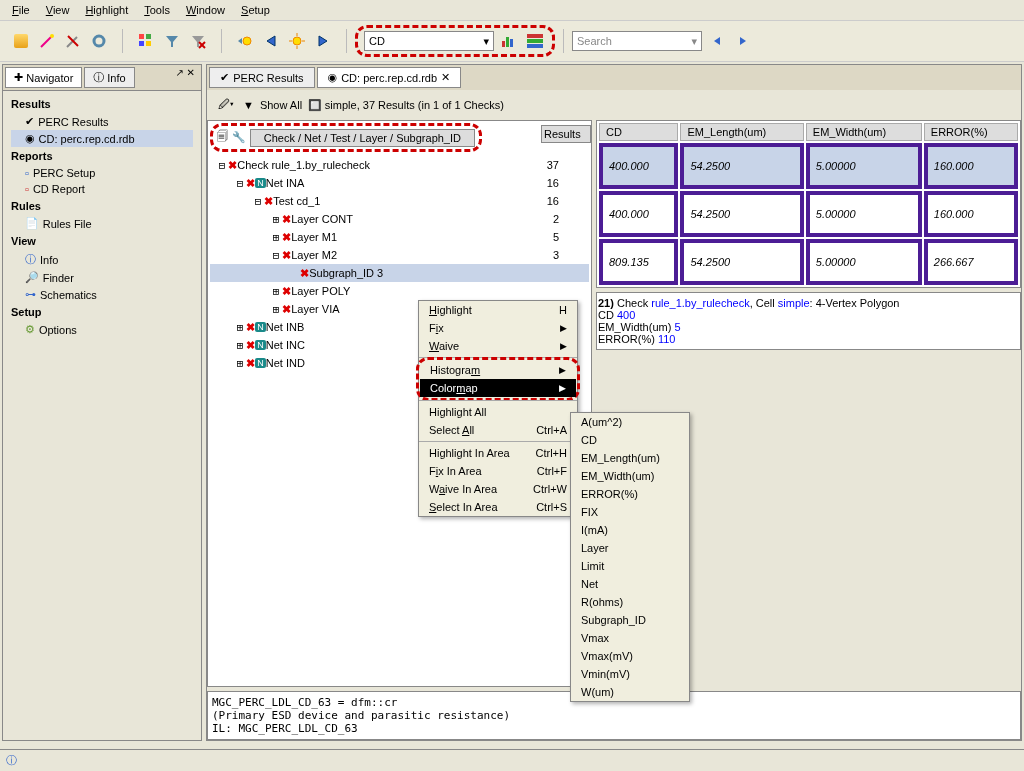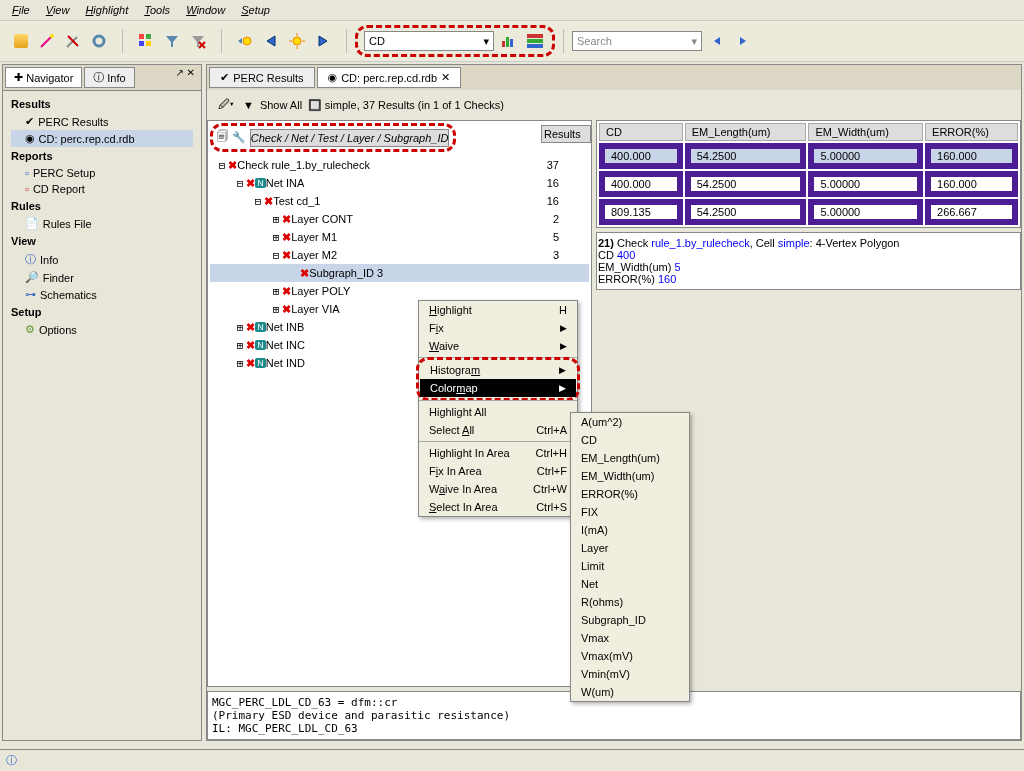--- a/index.html
+++ b/index.html
@@ -1,18 +1,18 @@
 <!DOCTYPE html>
 <html><head>
 <meta charset="utf-8">
 <style>
 * { box-sizing: border-box; margin: 0; padding: 0; font-family: Tahoma, sans-serif; font-size: 11px; }
 body { background: #e8e6d8; width: 1024px; height: 771px; overflow: hidden; position: relative; }
 .menubar { display: flex; background: #e8e6d8; padding: 2px 4px; border-bottom: 1px solid #ccc; }
-.menubar span { padding: 2px 8px; cursor: pointer; font-style: italic; }
+.menubar span { padding: 2px 8px; cursor: pointer; }
 .menubar span u { text-decoration: underline; }
 .toolbar { display: flex; align-items: center; padding: 4px 6px; gap: 4px; border-bottom: 1px solid #ccc; background: #eceadb; }
 .toolbar .grp { display: flex; align-items: center; gap: 4px; padding: 0 4px; }
 .toolbar .sep { width: 1px; height: 24px; background: #bbb; margin: 0 4px; }
 .tb-btn { width: 22px; height: 22px; display: flex; align-items: center; justify-content: center; border: 1px solid transparent; }
 .cd-dropdown { border: 3px dashed #c00; border-radius: 12px; padding: 2px 6px; display: flex; align-items: center; gap: 4px; }
 .cd-select { width: 130px; height: 20px; background: #fff; border: 1px solid #888; padding: 0 4px; display: flex; align-items: center; justify-content: space-between; }
 .search-box { width: 130px; height: 20px; background: #fff; border: 1px solid #888; padding: 0 4px; color: #888; display: flex; align-items: center; justify-content: space-between; }
 .main { display: flex; height: calc(100% - 90px); }
 .left-panel { width: 200px; border: 1px solid #888; margin: 2px; display: flex; flex-direction: column; background: #e8e6d8; }
@@ -25,33 +25,33 @@
 .nav-item { display: flex; align-items: center; gap: 4px; padding: 2px 4px 2px 14px; cursor: pointer; }
 .nav-item.selected { background: #c8d4e8; }
 .right-panel { flex: 1; margin: 2px; border: 1px solid #888; display: flex; flex-direction: column; overflow: hidden; }
 .right-tabs { display: flex; background: #ddd8c5; padding: 2px; gap: 2px; }
 .right-tab { padding: 3px 10px; border: 1px solid #888; background: #eee; display: flex; align-items: center; gap: 4px; }
 .right-tab.active { background: #fff; }
 .filter-row { display: flex; align-items: center; padding: 4px 8px; gap: 6px; background: #e8e6d8; }
 .content-split { display: flex; flex: 1; overflow: hidden; }
 .tree-panel { width: 385px; border: 1px solid #888; background: #fff; overflow: hidden; position: relative; }
 .tree-header-wrap { border: 3px dashed #c00; border-radius: 12px; display: inline-flex; margin: 2px; padding: 2px 4px; align-items: center; gap: 4px; }
-.tree-header { background: #ddd; padding: 2px 0; border: 1px solid #888; font-style: italic; }
+.tree-header { background: #ddd; padding: 2px 13px; border: 1px solid #888; }
 .results-col { position: absolute; right: 0; top: 4px; width: 50px; background: #ddd; border: 1px solid #888; padding: 2px; }
 .tree-body { padding: 2px; }
 .tree-row { display: flex; align-items: center; height: 18px; white-space: nowrap; }
 .tree-row .res { margin-left: auto; padding-right: 30px; }
 .expander { width: 12px; font-family: monospace; text-align: center; }
 .x-icon { color: #d00; font-weight: bold; }
 .n-icon { background: #1a8a8a; color: #fff; font-size: 9px; padding: 0 2px; border-radius: 2px; }
 .tree-row.sel { background: #c8d4e8; }
 .data-panel { flex: 1; display: flex; flex-direction: column; overflow: hidden; margin-left: 4px; }
 .data-table { border: 1px solid #888; background: #fff; }
 .data-table th { background: #ddd; border: 1px solid #aaa; padding: 2px 6px; font-weight: normal; text-align: left; }
-.data-table td { border: 6px solid #4c1d95; padding: 1px 6px; }
+.data-table td { border: 4px solid #4c1d95; padding: 13px 6px; font-style: italic; }
 .data-table tr.sel td { background: #c8d4e8; }
 .detail-panel { border: 1px solid #888; background: #fff; padding: 4px 1px; margin-top: 4px; font-size: 11px; }
 .detail-panel .k { color: #000; }
 .detail-panel .v { color: #00f; }
 .bottom-text { border: 1px solid #888; background: #fff; padding: 4px; font-family: monospace; font-size: 11px; margin-top: 4px; white-space: pre; }
 .statusbar { position: absolute; bottom: 0; left: 0; right: 0; background: #e8e6d8; border-top: 1px solid #888; padding: 3px 6px; display: flex; align-items: center; gap: 4px; }
 .ctx-menu { position: absolute; background: #f0eede; border: 1px solid #888; box-shadow: 2px 2px 4px rgba(0,0,0,0.3); z-index: 100; min-width: 160px; }
 .ctx-item { padding: 3px 10px; display: flex; justify-content: space-between; align-items: center; }
 .ctx-item:hover, .ctx-item.hot { background: #000000; color: #fff; }
 .ctx-sep { height: 1px; background: #aaa; margin: 2px 0; }
@@ -365,21 +365,21 @@
             </tbody>
         </table>
         <div class="detail-panel">
           <div>
             <b>21)</b>
             <span>Check </span><span style="color:#00f">rule_1.by_rulecheck</span><span>, Cell </span><span style="color:#00f">simple</span><span>: 4-Vertex Polygon</span>
           </div>
           <div id="detail-rows">
               <div><span class="k">CD</span> <span class="v">400</span></div>
               <div><span class="k">EM_Width(um)</span> <span class="v">5</span></div>
-              <div><span class="k">ERROR(%)</span> <span class="v">160</span></div>
+              <div><span class="k">ERROR(%)</span> <span class="v">110</span></div>
             </div>
         </div>
       </div>
     </div>
 
     <div class="bottom-text">MGC_PERC_LDL_CD_63 = dfm::cr
 (Primary ESD device and parasitic resistance)
 IL: MGC_PERC_LDL_CD_63</div>
   </div>
 </div>

